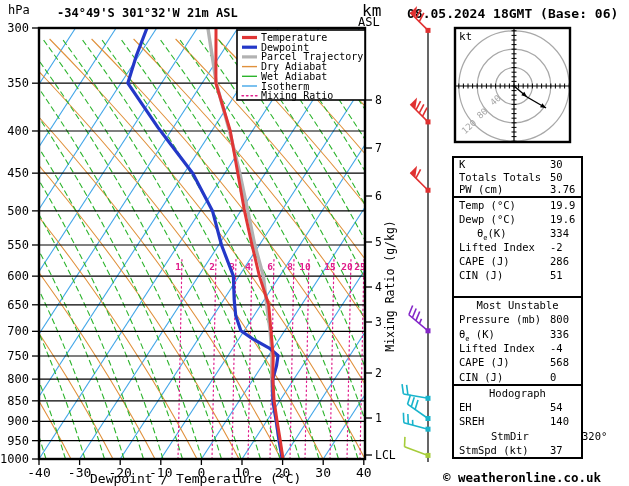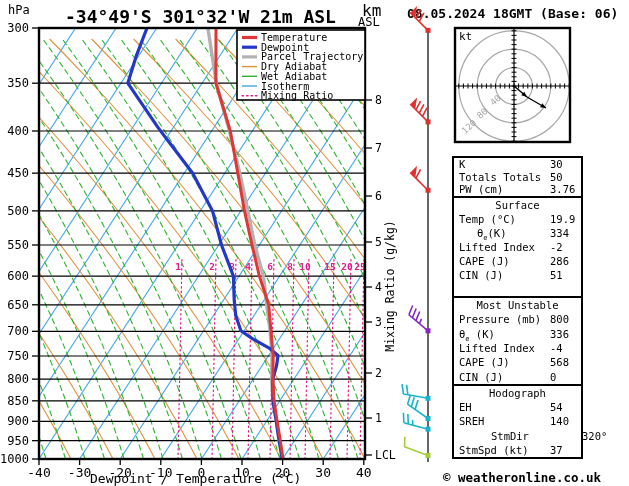--- a/index.html
+++ b/index.html
@@ -15,21 +15,21 @@
   .tbl-title{text-align:center;font-size:10.5px;}
   .tbl-row{position:relative;font-size:10.5px;padding-left:5px;}
   .tbl-val{position:absolute;left:96px;top:0;}
   sub{font-size:7px;}
 </style>
 </head>
 <body>
 <div id="app">
 
 <div class="abs" style="left:8px;top:3px;font-size:12px;">hPa</div>
-<div class="abs bold" style="left:57px;top:6px;font-size:18px;margin-left:8px;">-34°49'S 301°32'W 21m ASL</div>
+<div class="abs bold" style="left:57px;top:6px;font-size:12px;">-34°49'S 301°32'W 21m ASL</div>
 <div class="abs" style="left:362px;top:1px;font-size:16px;">km</div>
 <div class="abs" style="left:358px;top:15px;font-size:12px;">ASL</div>
 <div class="abs bold" style="left:407px;top:6px;font-size:13px;">08.05.2024 18GMT (Base: 06)</div>
 <div class="abs" style="left:90px;top:471px;font-size:13px;">Dewpoint / Temperature (°C)</div>
 <div class="abs bold" style="left:443px;top:470px;font-size:12.5px;">© weatheronline.co.uk</div>
 
 <svg id="skewt-svg" width="629" height="486" viewBox="0 0 629 486">
       <clipPath id="plotClip">
         <rect x="39" y="28" width="326" height="431"></rect>
       </clipPath>
@@ -342,22 +342,22 @@
       </g>
     </svg>
 
 <div id="data-table">
       <div class="tbl-section" style="height: 42px;">
         <div class="tbl-row" style="line-height: 12.6667px; height: 12.6667px;"><span>K</span><span class="tbl-val">30</span></div>
         <div class="tbl-row" style="line-height: 12.6667px; height: 12.6667px;"><span>Totals Totals</span><span class="tbl-val">50</span></div>
         <div class="tbl-row" style="line-height: 12.6667px; height: 12.6667px;"><span>PW (cm)</span><span class="tbl-val">3.76</span></div>
       </div>
       <div class="tbl-section" style="height: 102px;">
-        <div class="tbl-title" style="line-height: 14px;">Surface</div>
         <div class="tbl-row" style="line-height: 14px; height: 14px;"><span>Temp (°C)</span><span class="tbl-val">19.9</span></div>
+        <div class="tbl-row" style="line-height: 14px; height: 14px;"><span>Dewp (°C)</span><span class="tbl-val">19.6</span></div>
         <div class="tbl-row" style="line-height: 14px; height: 14px; padding-left: 23px;"><span>θ<sub>e</sub>(K)</span><span class="tbl-val">334</span></div>
         <div class="tbl-row" style="line-height: 14px; height: 14px;"><span>Lifted Index</span><span class="tbl-val">-2</span></div>
         <div class="tbl-row" style="line-height: 14px; height: 14px;"><span>CAPE (J)</span><span class="tbl-val">286</span></div>
         <div class="tbl-row" style="line-height: 14px; height: 14px;"><span>CIN (J)</span><span class="tbl-val">51</span></div>
       </div>
       <div class="tbl-section" style="height: 90px;">
         <div class="tbl-title" style="line-height: 14.3333px;">Most Unstable</div>
         <div class="tbl-row" style="line-height: 14.3333px; height: 14.3333px;"><span>Pressure (mb)</span><span class="tbl-val">800</span></div>
         <div class="tbl-row" style="line-height: 14.3333px; height: 14.3333px;"><span>θ<sub>e</sub> (K)</span><span class="tbl-val">336</span></div>
         <div class="tbl-row" style="line-height: 14.3333px; height: 14.3333px;"><span>Lifted Index</span><span class="tbl-val">-4</span></div>

